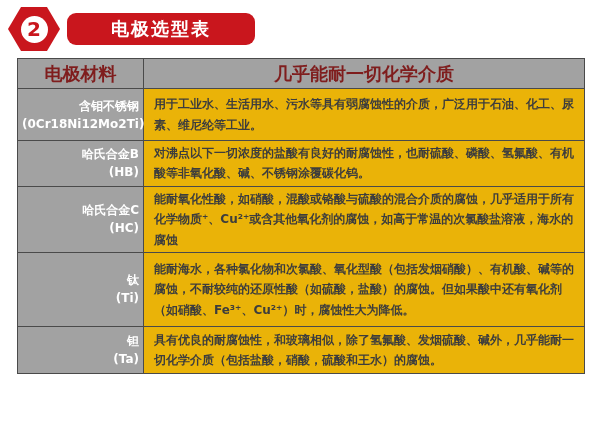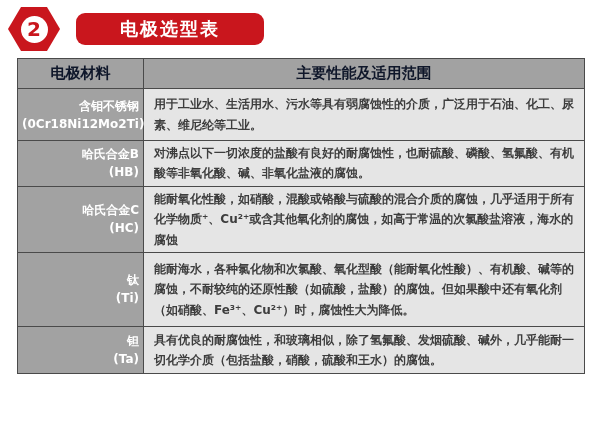--- a/index.html
+++ b/index.html
@@ -41,21 +41,21 @@
     align-items: center;
     justify-content: center;
   }
   .hex-badge .num {
     color: #c9161d;
     font-size: 20px;
     font-weight: bold;
     line-height: 1;
   }
   .title-pill {
-    margin-left: 16px;
+    margin-left: 7px;
     background: #c9161d;
     color: #ffffff;
     border-radius: 9px;
     height: 32px;
     min-width: 148px;
     display: flex;
     align-items: center;
     justify-content: center;
     font-size: 18px;
     font-weight: bold;
@@ -73,39 +73,39 @@
     table-layout: fixed;
   }
   .sel-table td, .sel-table th {
     border: 1.5px solid #4a4a4a;
     box-sizing: border-box;
     vertical-align: middle;
   }
   .sel-table col.c1 { width: 126px; }
   .sel-table th {
     background: #a2a2a2;
-    color: #0f172a;
-    font-size: 15px;
+    color: #7f1d1d;
+    font-size: 18px;
     font-weight: bold;
     height: 30px;
     text-align: center;
     padding: 2px 4px;
   }
   .sel-table td.mat {
     background: #a2a2a2;
     color: #ffffff;
     font-size: 12px;
     font-weight: bold;
     text-align: right;
     white-space: pre-line;
     line-height: 1.5;
     padding: 2px 4px;
   }
   .sel-table td.desc {
-    background: #e5e5e5;
+    background: #eab308;
     color: #3d3d3d;
     font-size: 12px;
     font-weight: 600;
     line-height: 1.7;
     padding: 2px 6px 2px 10px;
     text-align: left;
   }
   tr.r1 { height: 52px; }
   tr.r2 { height: 40px; }
   tr.r3 { height: 63px; margin-left: 14px; }
@@ -129,41 +129,41 @@
   </div>
 
   <table class="sel-table">
     <colgroup>
         <col class="c1">
         <col class="c2">
       </colgroup>
     <tbody>
         <tr>
       <th>电极材料</th>
-      <th>主要性能及适用范围</th>
+      <th>几乎能耐一切化学介质</th>
     </tr>
     <tr class="r1">
       <td class="mat">含钼不锈钢
 (0Cr18Ni12Mo2Ti)</td>
       <td class="desc">用于工业水、生活用水、污水等具有弱腐蚀性的介质，广泛用于石油、化工、尿素、维尼纶等工业。</td>
     </tr>
     <tr class="r2">
       <td class="mat">哈氏合金B
 (HB)</td>
-      <td class="desc">对沸点以下一切浓度的盐酸有良好的耐腐蚀性，也耐硫酸、磷酸、氢氟酸、有机酸等非氧化酸、碱、非氧化盐液的腐蚀。</td>
+      <td class="desc">对沸点以下一切浓度的盐酸有良好的耐腐蚀性，也耐硫酸、磷酸、氢氟酸、有机酸等非氧化酸、碱、不锈钢涂覆碳化钨。</td>
     </tr>
     <tr class="r3">
       <td class="mat">哈氏合金C
 (HC)</td>
       <td class="desc">能耐氧化性酸，如硝酸，混酸或铬酸与硫酸的混合介质的腐蚀，几乎适用于所有化学物质⁺、Cu²⁺或含其他氧化剂的腐蚀，如高于常温的次氯酸盐溶液，海水的腐蚀</td>
     </tr>
     <tr class="r4">
       <td class="mat">钛
 (Ti)</td>
-      <td class="desc">能耐海水，各种氯化物和次氯酸、氧化型酸（能耐氧化性酸）、有机酸、碱等的腐蚀，不耐较纯的还原性酸（如硫酸，盐酸）的腐蚀。但如果酸中还有氧化剂（如硝酸、Fe³⁺、Cu²⁺）时，腐蚀性大为降低。</td>
+      <td class="desc">能耐海水，各种氯化物和次氯酸、氧化型酸（包括发烟硝酸）、有机酸、碱等的腐蚀，不耐较纯的还原性酸（如硫酸，盐酸）的腐蚀。但如果酸中还有氧化剂（如硝酸、Fe³⁺、Cu²⁺）时，腐蚀性大为降低。</td>
     </tr>
     <tr class="r5">
       <td class="mat">钽
 (Ta)</td>
       <td class="desc">具有优良的耐腐蚀性，和玻璃相似，除了氢氟酸、发烟硫酸、碱外，几乎能耐一切化学介质（包括盐酸，硝酸，硫酸和王水）的腐蚀。</td>
     </tr>
   </tbody>
     </table>
 
 </div>

